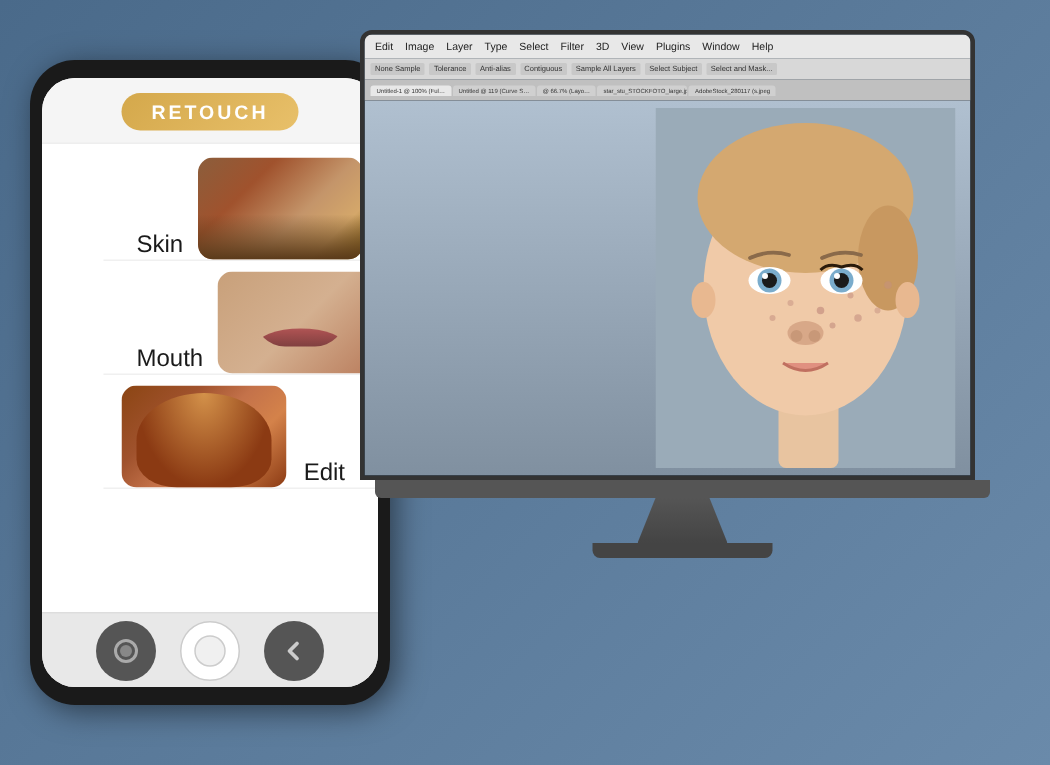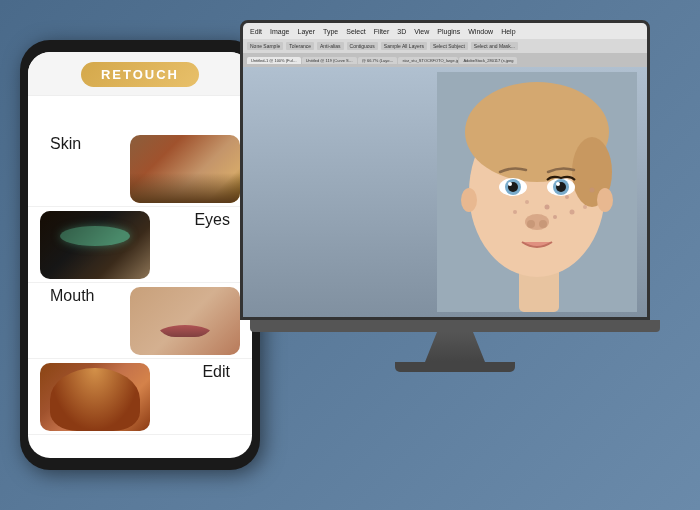--- a/index.html
+++ b/index.html
@@ -131,21 +131,20 @@
       align-items: center;
     }
     .phone-screen {
       width: 100%;
       flex: 1;
       background: #ffffff;
       border-radius: 22px;
       overflow: hidden;
       display: flex;
       flex-direction: column;
-      gap: 33px;
     }
     .phone-header {
       background: #f5f5f5;
       padding: 10px 14px 8px;
       display: flex;
       align-items: center;
       justify-content: center;
       border-bottom: 1px solid #eee;
     }
     .retouch-badge {
@@ -159,25 +158,26 @@
     }
     .menu-list {
       flex: 1;
       padding: 6px 0;
       display: flex;
       flex-direction: column;
       gap: 4px;
     }
     .menu-row {
       display: flex;
-      align-items: flex-start;
+      align-items: flex-end;
       height: 72px;
       padding: 0 12px;
       cursor: pointer;
       border-bottom: 1px solid #f0f0f0;
+      margin-left: 41px;
     }
     .menu-label {
       font-size: 16px;
       font-weight: 400;
       color: #1a1a1a;
       flex: 1;
       padding: 0 10px;
     }
     .menu-thumb {
       width: 110px;
@@ -308,26 +308,20 @@
 
     <div class="menu-list">
 
       <div class="menu-row">
         <span class="menu-label">Skin</span>
         <div class="menu-thumb">
           <div class="thumb-skin"></div>
         </div>
       </div>
 
-      <div class="menu-row">
-        <div class="menu-thumb">
-          <div class="thumb-eyes"></div>
-        </div>
-        <span class="menu-label" style="text-align:right; padding-right:10px;">Eyes</span>
-      </div>
 
       <div class="menu-row">
         <span class="menu-label">Mouth</span>
         <div class="menu-thumb">
           <div class="thumb-mouth"></div>
         </div>
       </div>
 
       <div class="menu-row">
         <div class="menu-thumb">

